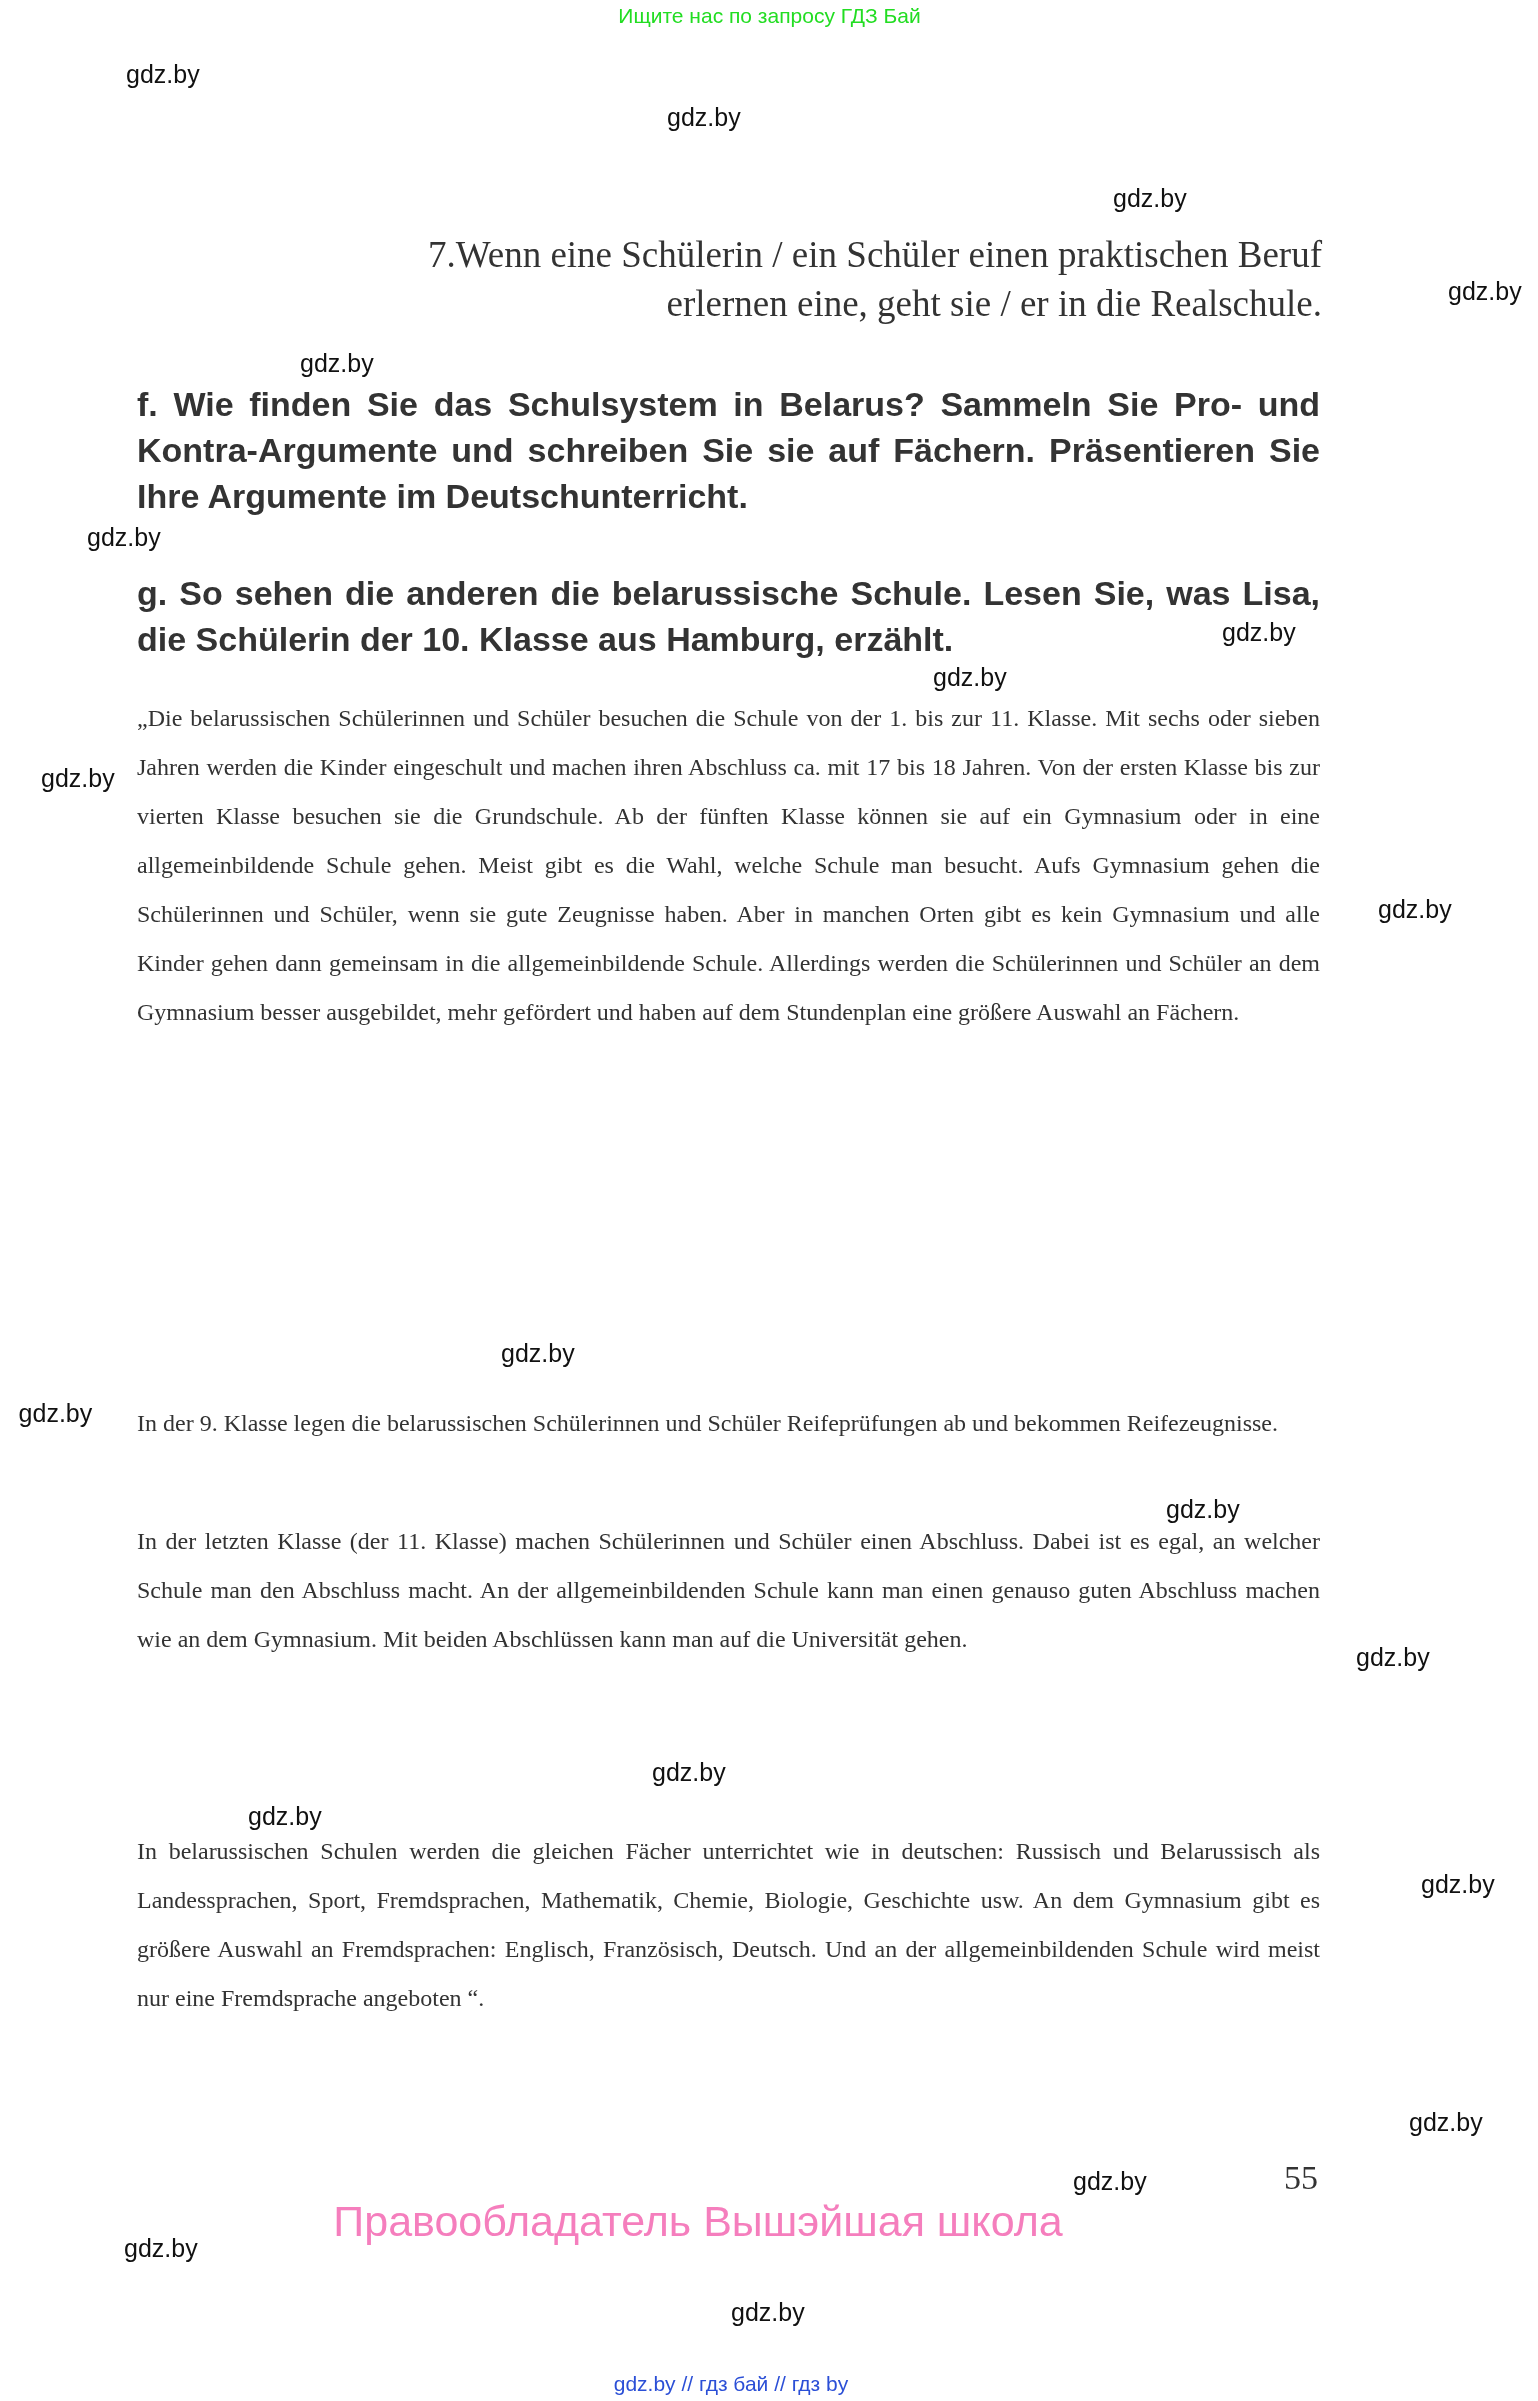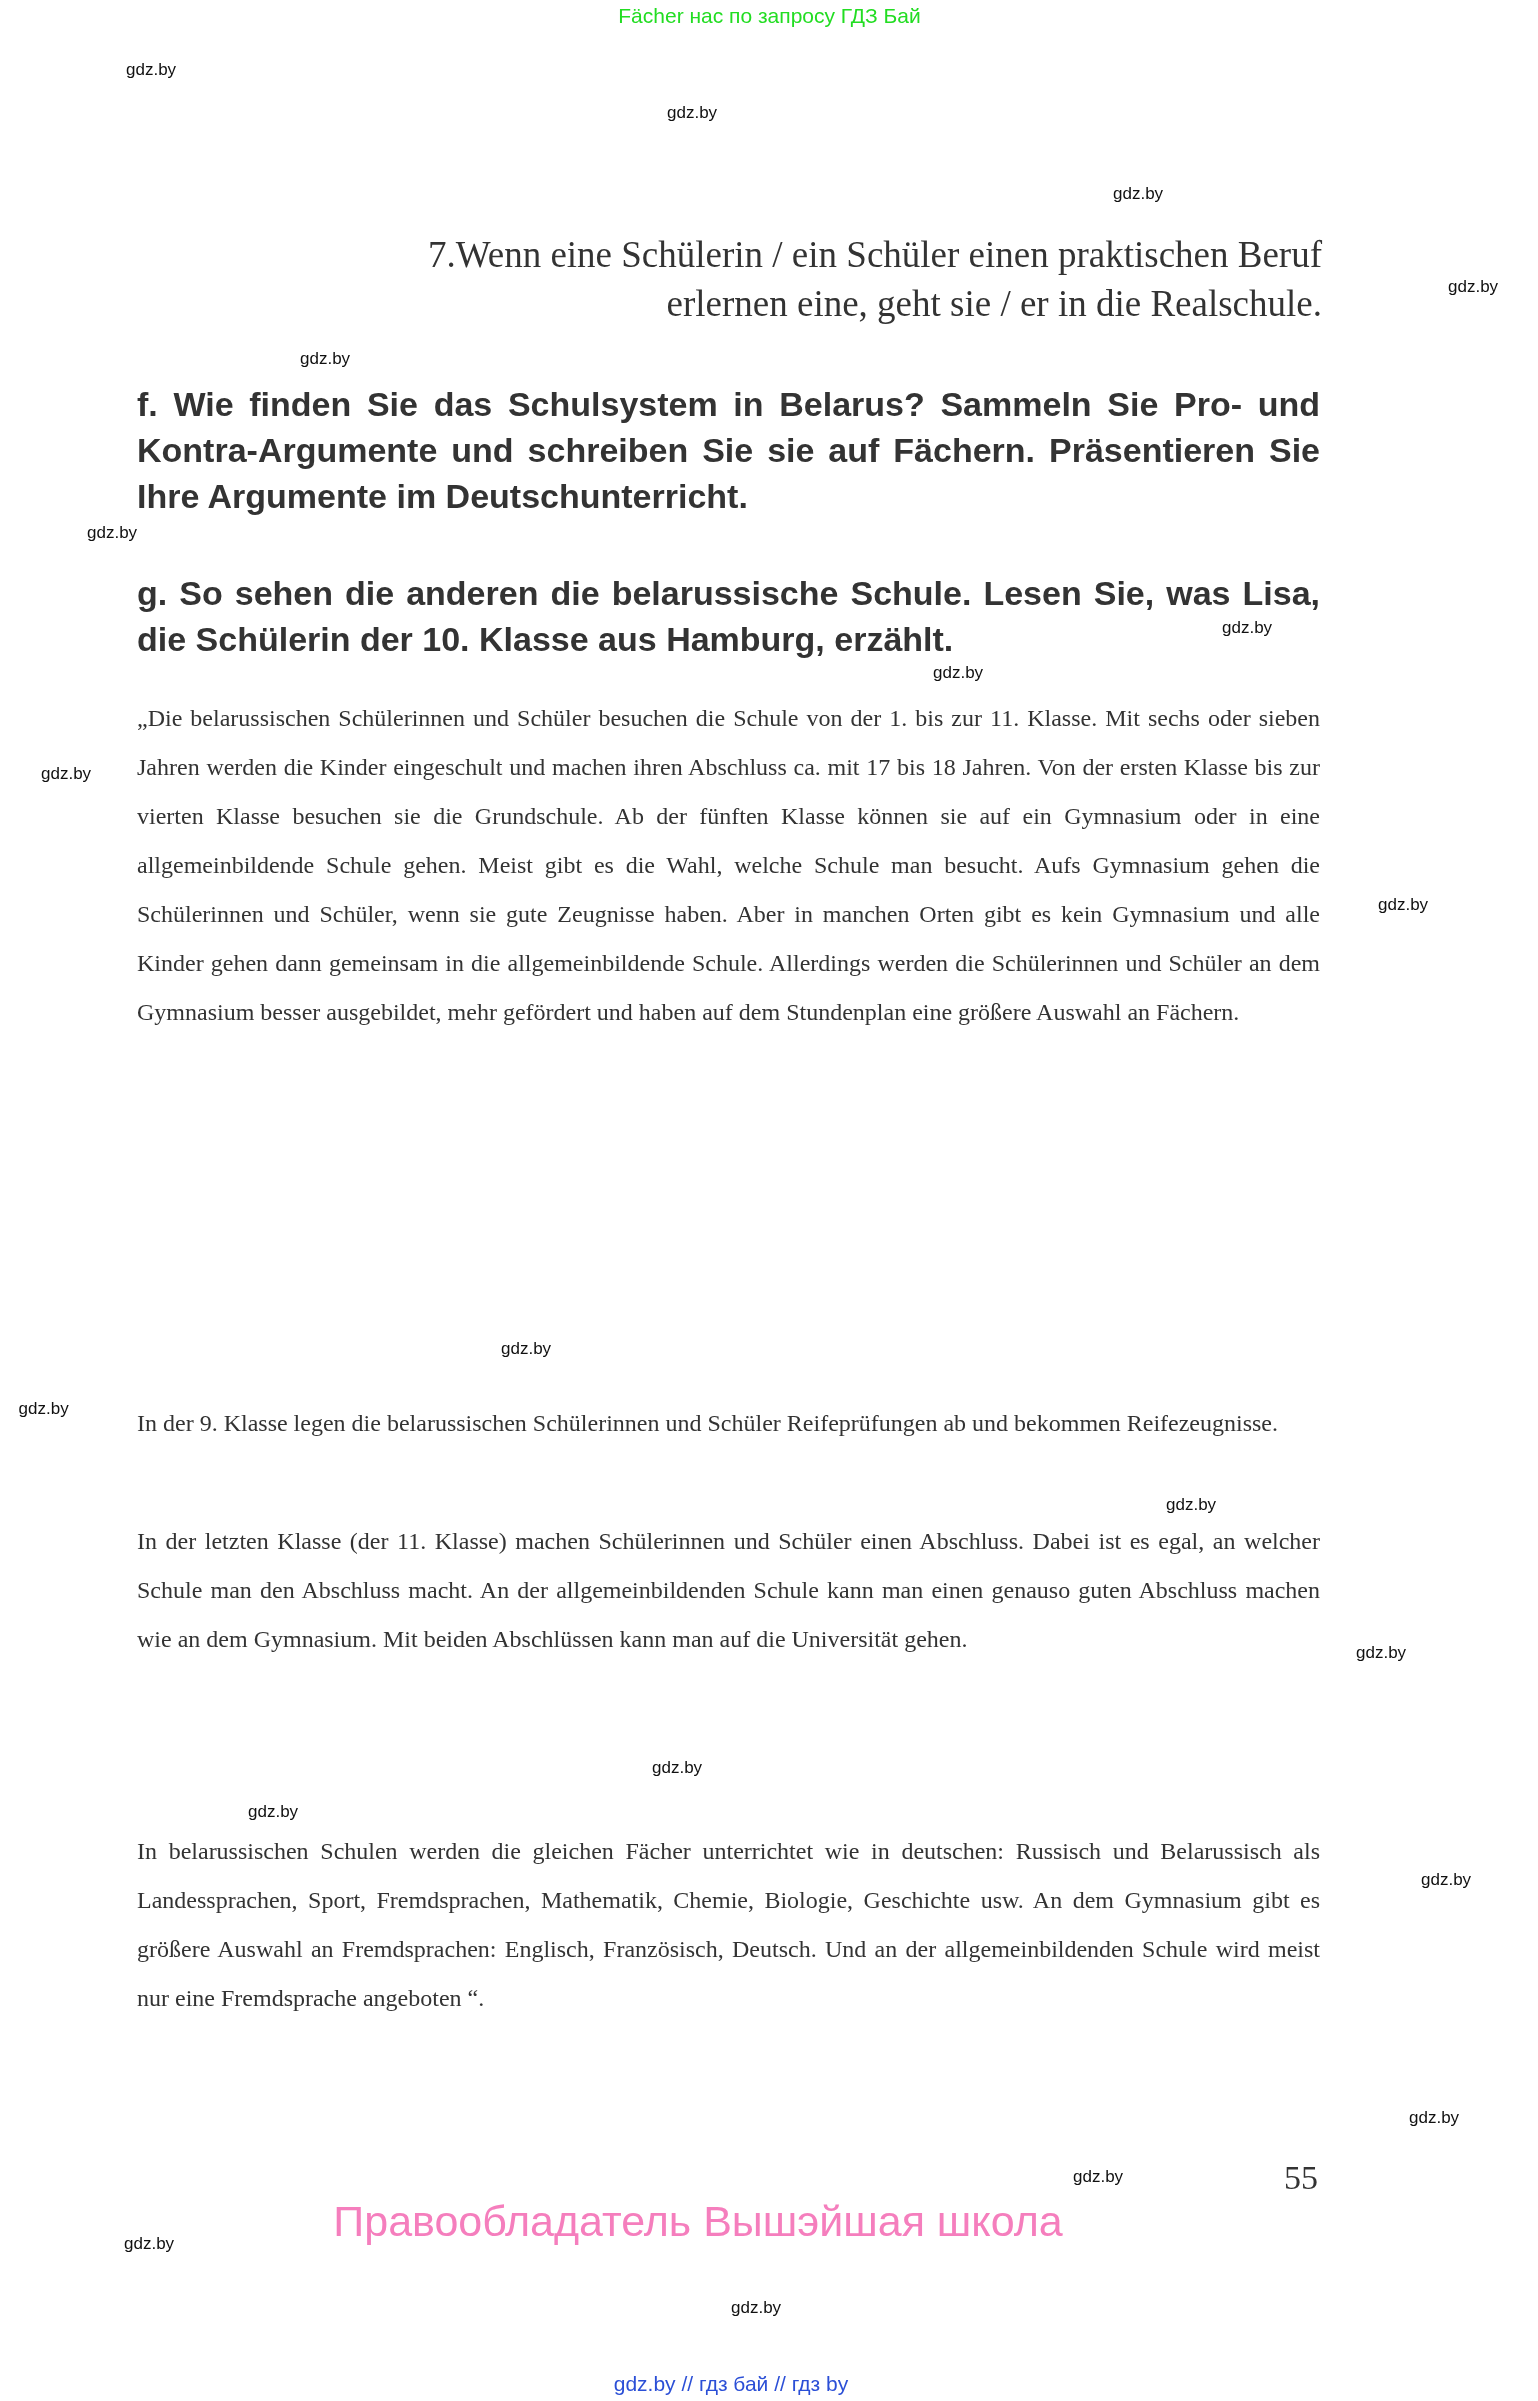--- a/index.html
+++ b/index.html
@@ -1,38 +1,38 @@
 <!DOCTYPE html>
 <html style="font-size:14px"><head>
 <meta charset="utf-8">
 <style>
   html, body { margin: 0; padding: 0; background: #ffffff; }
   body { width: 1539px; height: 2401px; position: relative; overflow: hidden; }
   .abs { position: absolute; }
   .top-banner { top: 3.5px; left: 0; width: 1539px; text-align: center; color: #22dd22;
     font-family: "Liberation Sans", sans-serif; font-size: 21px; }
-  .wm { position: absolute; font-family: "Liberation Sans", sans-serif; font-size: 17px; color: #111111; white-space: nowrap; }
+  .wm { position: absolute; font-family: "Liberation Sans", sans-serif; font-size: 25px; color: #111111; white-space: nowrap; }
   .body-text { position: absolute; left: 137px; width: 1183px; font-family: "Liberation Serif", "DejaVu Serif", serif;
     font-size: 24px; line-height: 49px; color: #333333; text-align: justify; }
   .task { position: absolute; left: 137px; width: 1183px; font-family: "Liberation Sans", sans-serif; font-weight: bold;
     font-size: 34px; line-height: 46px; color: #333333; text-align: justify; }
   .item7 { position: absolute; left: 139px; width: 1183px; font-family: "Liberation Serif", serif; font-size: 37px;
     line-height: 49px; color: #333333; text-align: right; }
   .item7 .num { display: inline-block; width: 49px; }
   .item7 .cont { padding-left: 51px; display:block; }
   .page-num { position: absolute; left: 1284px; top: 2159px; font-family: "Liberation Serif", serif; font-size: 34px; color: #333333; text-align: right; }
   .copyright { position: absolute; top: 2197px; left: 0; width: 1396px; text-align: center; color: #f57ebd;
     font-family: "Liberation Sans", sans-serif; font-size: 43px; }
   .footer-links { position: absolute; top: 2372px; left: 0; width: 1462px; text-align: center; color: #2b4fd6;
     font-family: "Liberation Sans", sans-serif; font-size: 21px; }
 </style>
 </head>
 <body>
 
-<div class="abs top-banner">Fächer нас по запросу ГДЗ Бай</div>
+<div class="abs top-banner">Ищите нас по запросу ГДЗ Бай</div>
 
 <div class="wm" style="left:126px;top:60px;">gdz.by</div>
 <div class="wm" style="left:667px;top:103px;">gdz.by</div>
 <div class="wm" style="left:1113px;top:184px;">gdz.by</div>
 <div class="wm" style="left:1448px;top:277px;">gdz.by</div>
 <div class="wm" style="left:300px;top:349px;">gdz.by</div>
 <div class="wm" style="left:87px;top:523px;">gdz.by</div>
 <div class="wm" style="left:1222px;top:618px;">gdz.by</div>
 <div class="wm" style="left:933px;top:663px;">gdz.by</div>
 <div class="wm" style="left:41px;top:764px;">gdz.by</div>

